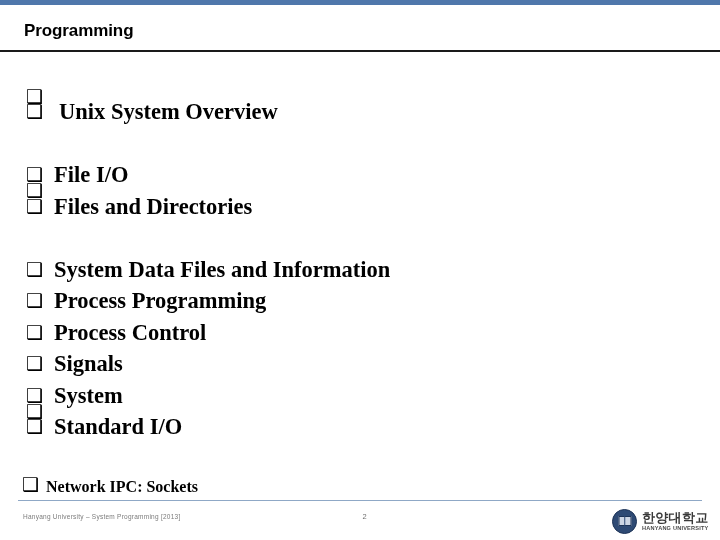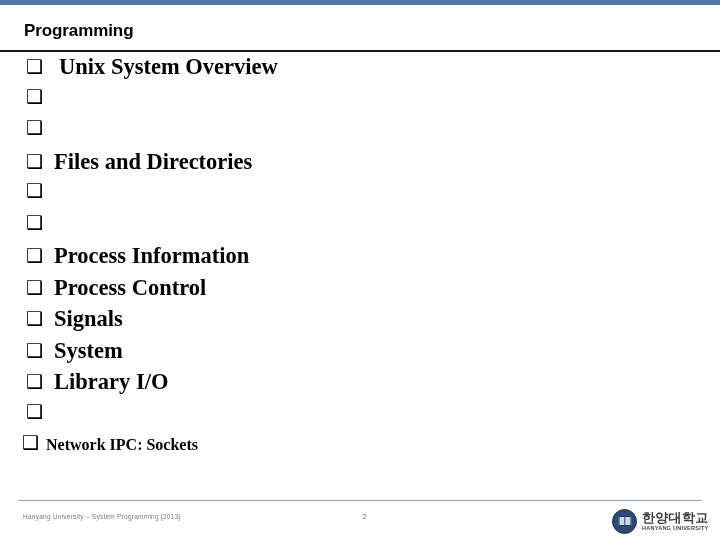--- a/index.html
+++ b/index.html
@@ -75,20 +75,21 @@
     color: #000000;
     display: inline-block;
     transform: translateY(-1px);
   }
   .bullet-text {
     font-family: "Liberation Serif", serif;
     font-size: 22.5px;
     font-weight: bold;
     color: #000000;
     line-height: 1;
+    margin-top: 45px;
   }
   
   .gap-wide  .bullet-text { margin-left: 16px; }
   .gap-mid   .bullet-text { margin-left: 11px; }
   .gap-tight .bullet-text { margin-left: 7px; }
   .gap-tight .bullet-text { font-size: 16px; }
   .gap-tight { padding-left: 22px; }
 
   
   .footer-rule {
@@ -200,50 +201,52 @@
 <div class="body-zone" id="bullet-list">
     <div class="bullet-row gap-wide">
       <span class="bullet-mark">❑</span>
       <span class="bullet-text">Unix System Overview</span>
     </div>
     <div class="bullet-row gap-mid">
       <span class="bullet-mark">❑</span>
     </div>
     <div class="bullet-row gap-mid">
       <span class="bullet-mark">❑</span>
+      <span class="bullet-text">File I/O</span>
     </div>
     <div class="bullet-row gap-mid">
       <span class="bullet-mark">❑</span>
       <span class="bullet-text">Files and Directories</span>
     </div>
     <div class="bullet-row gap-mid">
       <span class="bullet-mark">❑</span>
     </div>
     <div class="bullet-row gap-mid">
       <span class="bullet-mark">❑</span>
-    </div>
-    <div class="bullet-row gap-mid">
-      <span class="bullet-mark">❑</span>
-      <span class="bullet-text">Process Information</span>
+      <span class="bullet-text">System Data Files and Information</span>
+    </div>
+    <div class="bullet-row gap-mid">
+      <span class="bullet-mark">❑</span>
+      <span class="bullet-text">Process Programming</span>
     </div>
     <div class="bullet-row gap-mid">
       <span class="bullet-mark">❑</span>
       <span class="bullet-text">Process Control</span>
     </div>
     <div class="bullet-row gap-mid">
       <span class="bullet-mark">❑</span>
       <span class="bullet-text">Signals</span>
     </div>
     <div class="bullet-row gap-mid">
       <span class="bullet-mark">❑</span>
       <span class="bullet-text">System</span>
     </div>
     <div class="bullet-row gap-mid">
       <span class="bullet-mark">❑</span>
-      <span class="bullet-text">Library I/O</span>
+      <span class="bullet-text">Standard I/O</span>
     </div>
     <div class="bullet-row gap-mid">
       <span class="bullet-mark">❑</span>
     </div>
     <div class="bullet-row gap-tight">
       <span class="bullet-mark">❑</span>
       <span class="bullet-text">Network IPC: Sockets</span>
     </div>
   </div>
 

